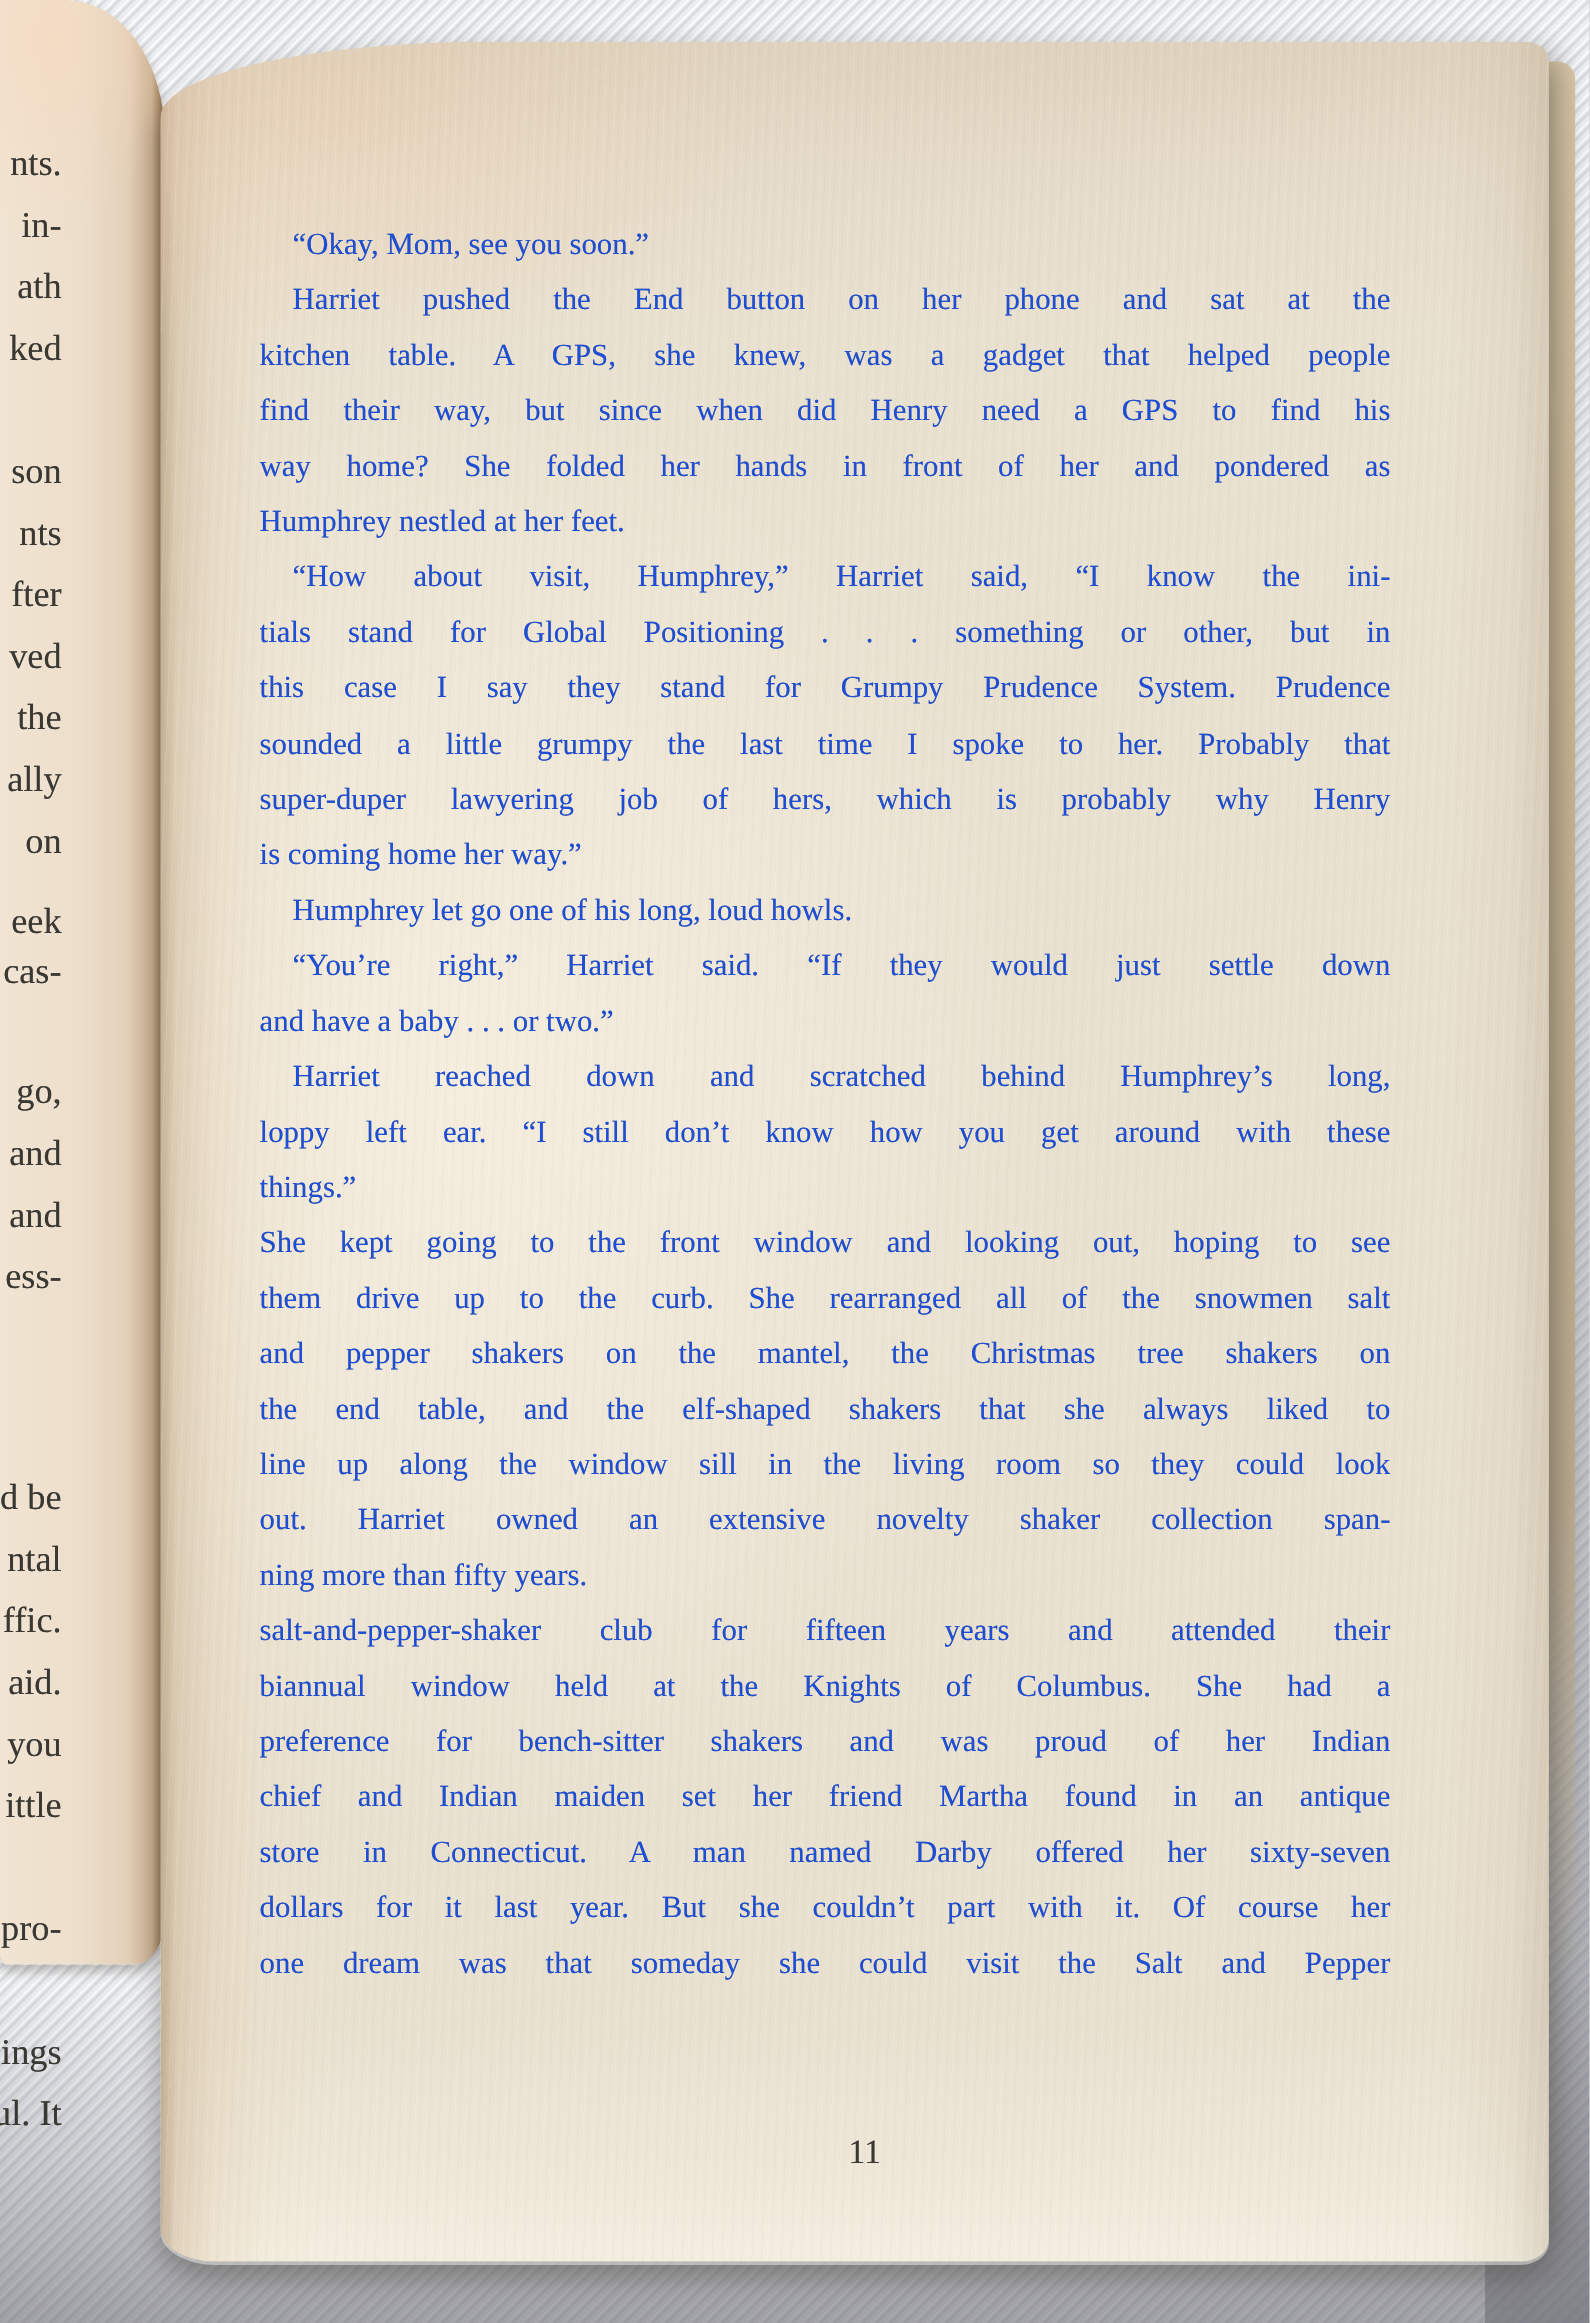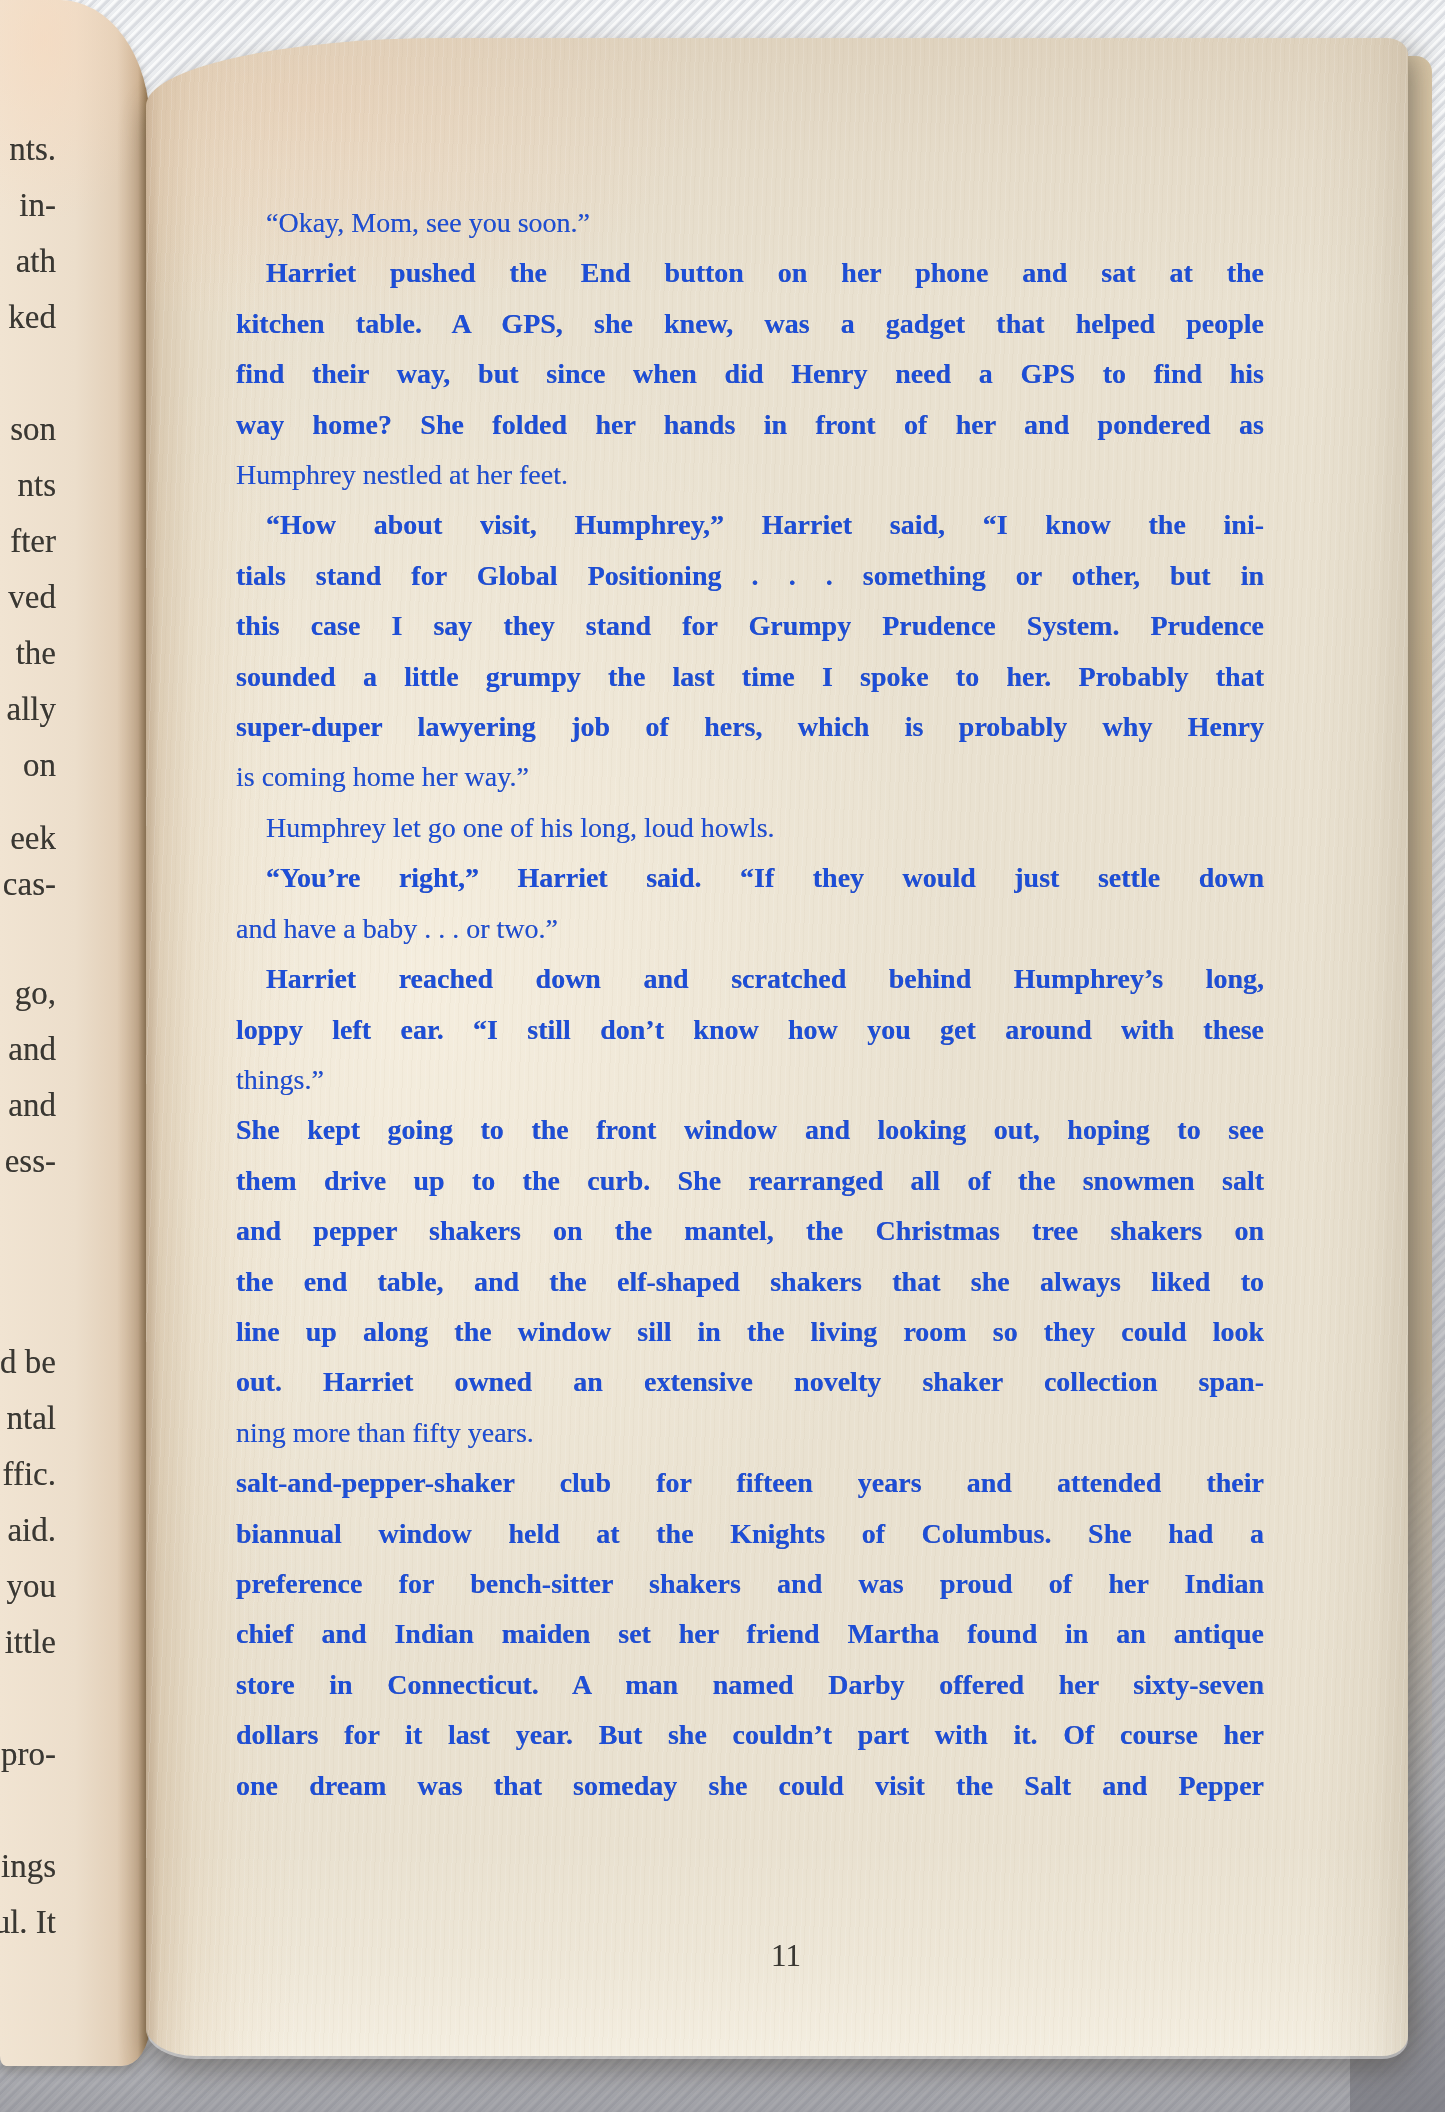--- a/index.html
+++ b/index.html
@@ -21,21 +21,21 @@
     background:linear-gradient(180deg, transparent 85%,
       rgba(110,110,118,.30) 93%, rgba(112,112,120,.62) 100%);
   }
   .shade-right{
     position:absolute;left:1350px;top:0;width:95px;height:2112px;z-index:1;pointer-events:none;
     background:linear-gradient(180deg, rgba(150,150,158,0) 4%,
       rgba(140,140,148,.28) 40%, rgba(110,110,118,.6) 100%);
   }
   
   .left-page{
-    position:absolute;left:0;top:0;width:150px;height:2066px;z-index:2;
+    position:absolute;left:0;top:0;width:150px;height:1786px;z-index:2;
     background:
       radial-gradient(ellipse 170px 260px at 30% 2%, rgba(248,216,188,.55), transparent 70%),
       linear-gradient(90deg,#f1e4d2 0%,#ecdecb 50%,#e2cfb8 78%,#cbb091 92%,#92754f 98%,#614931 100%);
     border-radius:0 90px 28px 6px / 0 125px 42px 10px;
     box-shadow:0 6px 10px rgba(90,85,78,.35);
   }
   .fragment{
     position:absolute;left:-160px;width:216px;text-align:right;white-space:nowrap;
     font-size:33px;line-height:40px;color:#3a3833;
     text-shadow:0 0 .6px rgba(58,56,51,.55);
@@ -68,21 +68,21 @@
       rgba(255,255,255,.18) 0 1px, transparent 1px 4px,
       rgba(170,150,120,.09) 4px 5px, transparent 5px 9px);
   }
   
   .text-block{
     position:absolute;left:236px;top:198px;width:1028px;z-index:4;
     font-size:28px;line-height:50.4px;color:#1d4ed8;
     text-shadow:0 0 .6px rgba(58,56,51,.5);
   }
   .line{white-space:nowrap;overflow:hidden;}
-  .line.j{text-align:justify;text-align-last:justify;font-weight:bold;}
+  .line.j{text-align:justify;text-align-last:justify;}
   .line.i{text-indent:30px;}
   .page-number{
     position:absolute;left:236px;top:1938px;width:1100px;z-index:4;
     text-align:center;font-size:31px;color:#3a3833;
     text-shadow:0 0 .6px rgba(58,56,51,.5);
   }
 </style>
 </head>
 <body>
 

